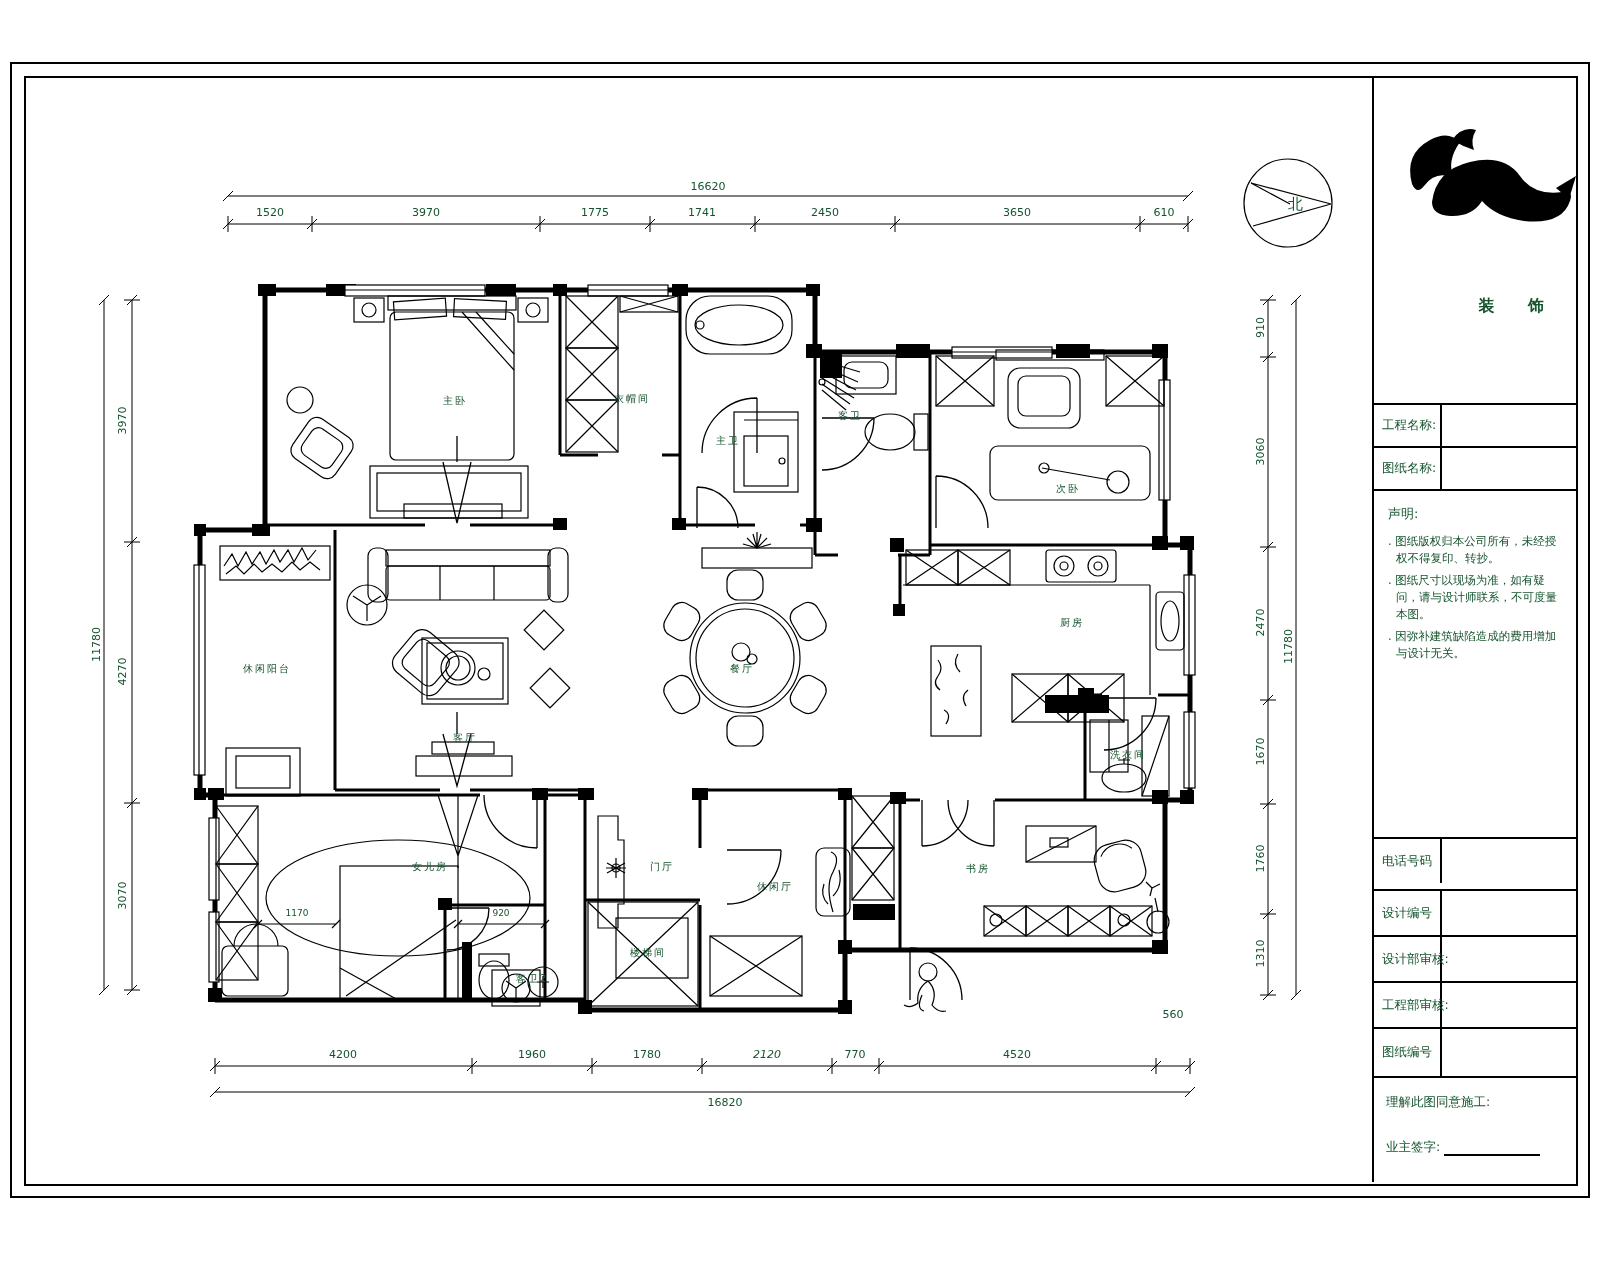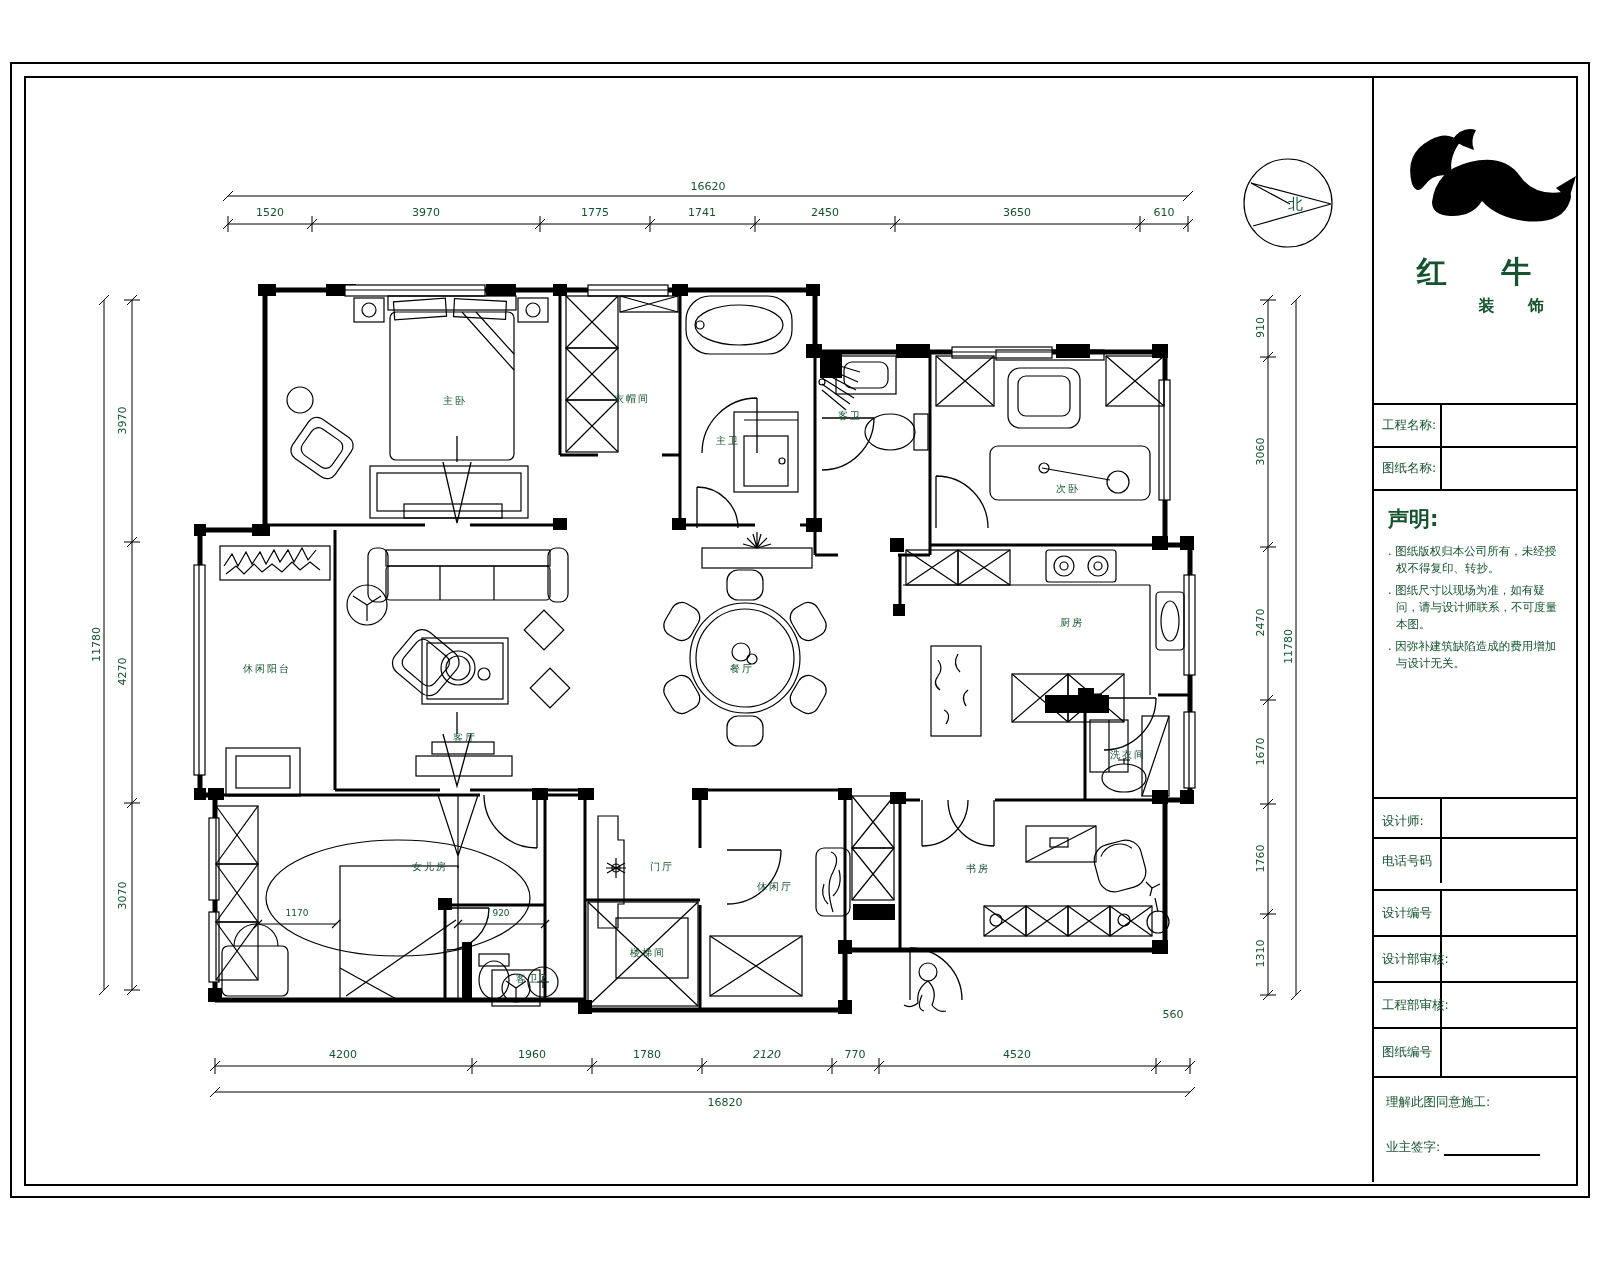--- a/index.html
+++ b/index.html
@@ -16,21 +16,21 @@
   .north-label{position:absolute;font-size:15px;}
   
   .tb{position:absolute;left:1372px;top:76px;width:202px;height:1106px;border-left:2px solid #000;box-sizing:border-box;}
   .tb .logo-wrap{position:absolute;left:0;top:0;width:100%;height:284px;}
   .tb .brand1{position:absolute;left:0;top:176px;width:100%;text-align:center;font-size:30px;font-weight:bold;letter-spacing:22px;text-indent:22px;}
   .tb .brand2{position:absolute;right:16px;top:220px;font-size:16px;font-weight:bold;letter-spacing:14px;}
   .tb-row{position:absolute;left:0;width:202px;border-top:2px solid #000;box-sizing:border-box;display:flex;}
   .tb-row .lbl{width:68px;border-right:2px solid #000;box-sizing:border-box;display:flex;align-items:center;padding-left:8px;font-size:12.5px;white-space:nowrap;}
   .tb-row .val{flex:1;}
   .tb-stmt{position:absolute;left:0;top:413px;width:202px;height:219px;border-top:2px solid #000;box-sizing:border-box;padding:14px 10px 0 14px;}
-  .tb-stmt .head{font-size:21px;font-weight:bold;margin-bottom:10px;}
+  .tb-stmt .head{font-size:13px;font-weight:normal;margin-bottom:10px;}
   .tb-stmt .item{font-size:11.5px;line-height:1.45;margin-bottom:6px;text-indent:-8px;padding-left:8px;}
   .tb-stmt .item::before{content:". ";}
   .tb-content{position:absolute;left:0;top:632px;width:202px;height:89px;border-top:2px solid #000;box-sizing:border-box;padding:16px 0 0 16px;font-size:19px;font-weight:bold;letter-spacing:10px;}
   .tb-footer{position:absolute;left:0;top:1000px;width:202px;height:106px;border-top:2px solid #000;box-sizing:border-box;padding:16px 0 0 12px;font-size:12.5px;}
   .tb-footer .sig{margin-top:28px;display:flex;align-items:flex-end;}
   .tb-footer .sig-line{display:inline-block;width:96px;border-bottom:2px solid #000;height:14px;margin-left:4px;}
 </style>
 </head>
 <body>
 
@@ -440,45 +440,40 @@
   <span class="north-label" style="left:1288px;top:195px;">北</span>
 
   <div class="tb">
     <div class="logo-wrap">
       <svg width="202" height="284" viewBox="0 0 202 284">
         <path fill="#000" d="M38,108 q-8,-30 18,-44 q18,-10 30,2 q-14,20 -6,36 q-18,-8 -30,8 q-7,9 -12,-2 z"></path>
         <path fill="#000" d="M58,126 q4,-32 38,-40 q34,-8 50,14 q14,20 42,16 q12,-2 8,9 q-8,24 -46,20 q-28,-4 -42,-20 q-10,16 -32,15 q-18,-1 -18,-14 z"></path>
         <path fill="#000" d="M182,112 l20,-12 l-7,23 z"></path>
         <path fill="#000" d="M78,64 q10,-14 24,-10 q-6,10 -2,20 q-12,-4 -22,-10 z"></path>
       </svg>
-      <div class="brand1">红 牛</div>
       <div class="brand2">装 饰</div>
     </div>
 
     <div class="tb-row" style="top:327px;height:43px;">
       <div class="lbl">工程名称:</div>
       <div class="val"></div>
     </div>
     <div class="tb-row" style="top:370px;height:43px;">
       <div class="lbl">图纸名称:</div>
       <div class="val"></div>
     </div>
 
     <div class="tb-stmt">
       <div class="head">声明:</div>
       <div class="item">图纸版权归本公司所有，未经授权不得复印、转抄。</div>
       <div class="item">图纸尺寸以现场为准，如有疑问，请与设计师联系，不可度量本图。</div>
       <div class="item">因弥补建筑缺陷造成的费用增加与设计无关。</div>
     </div>
 
 
-    <div class="tb-row" style="top:721px;height:46px;">
-      <div class="lbl">设计师:</div>
-      <div class="val"></div>
-    </div>
     <div class="tb-row" style="top:761px;height:46px;">
       <div class="lbl">电话号码</div>
       <div class="val"></div>
     </div>
     <div class="tb-row" style="top:813px;height:46px;">
       <div class="lbl">设计编号</div>
       <div class="val"></div>
     </div>
     <div class="tb-row" style="top:859px;height:46px;">
       <div class="lbl">设计部审核:</div>

